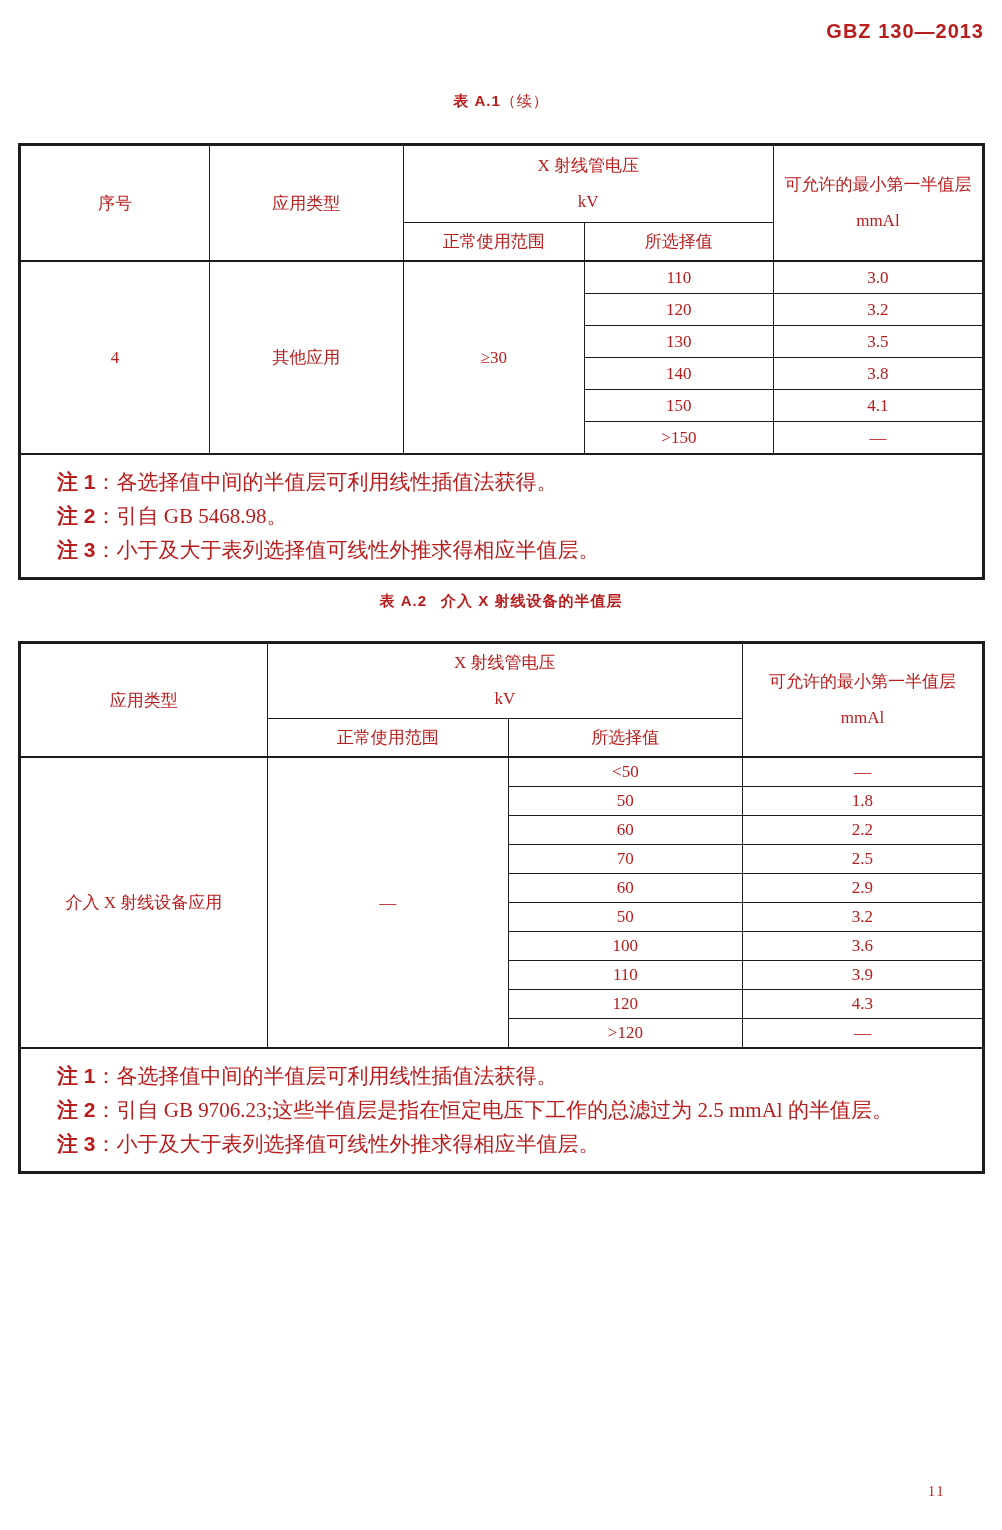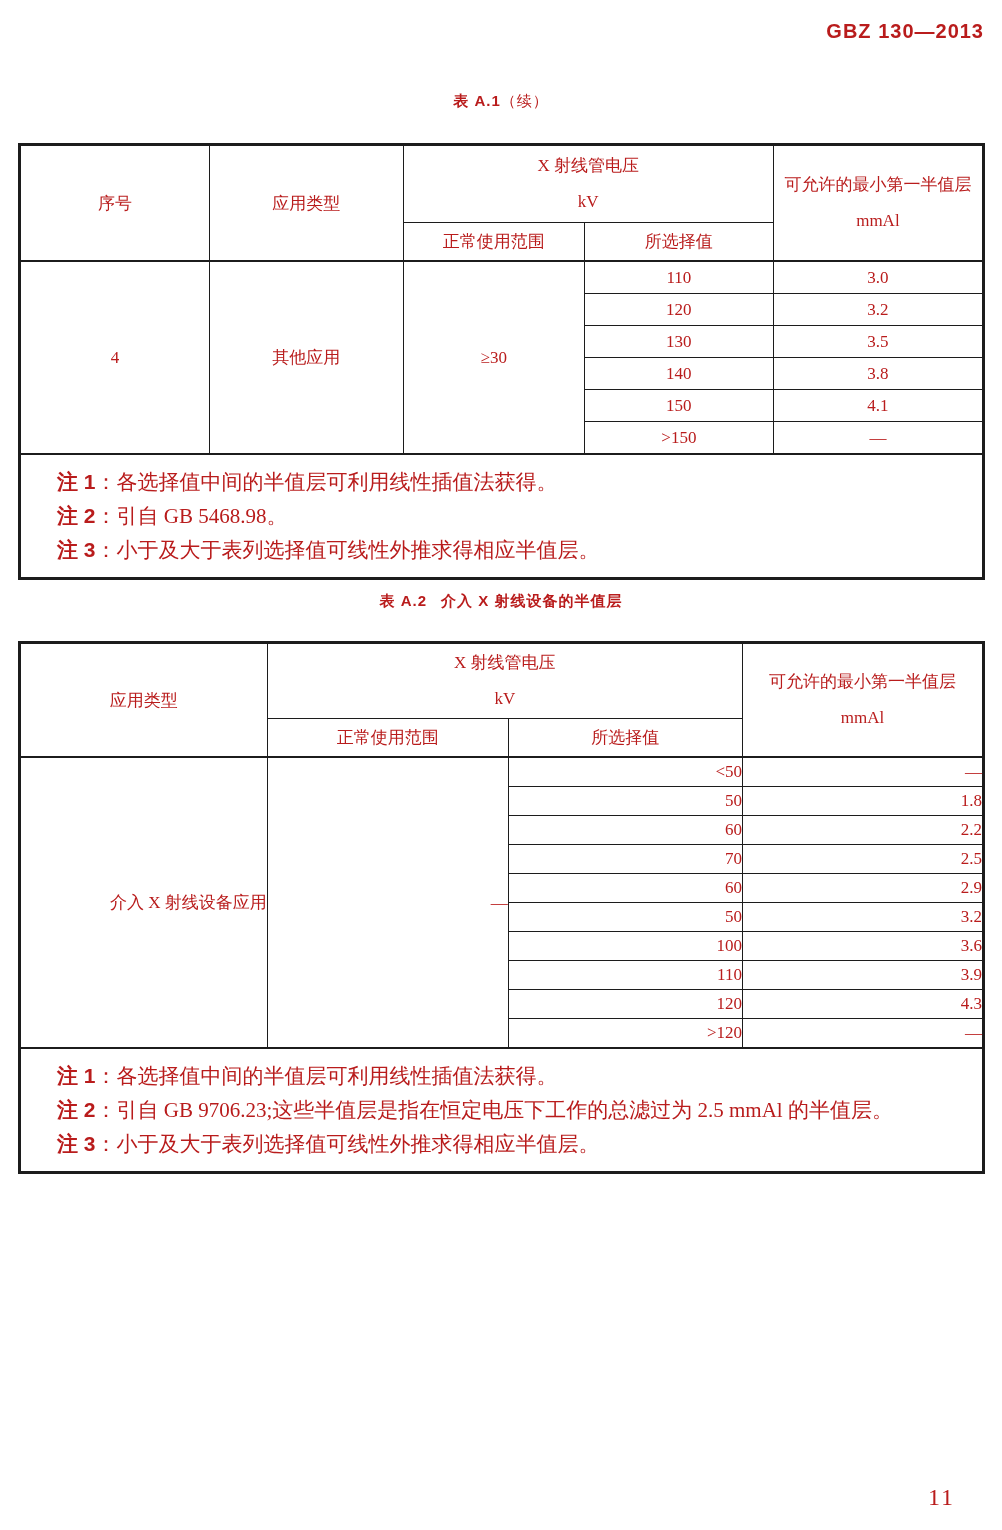--- a/index.html
+++ b/index.html
@@ -66,27 +66,27 @@
     text-align: left;
     vertical-align: middle;
     padding: 10px 18px 10px 36px;
   }
   .note-line { line-height: 34px; white-space: nowrap; font-size: 21px; }
   .note-label { font-family: "Liberation Sans", sans-serif; font-weight: bold; }
   #table-a1 tr.hdr-top td { height: 76px; }
   #table-a1 tbody.tb-body td { height: 31px; }
   #table-a1 tr.notes-row td { height: 102px; }
   #table-a2 tr.hdr-top td { height: 74px; }
-  #table-a2 tbody.tb-body td { height: 28px; text-align: right; }
+  #table-a2 tbody.tb-body td { height: 28px; }
   #table-a2 tr.notes-row td { height: 96px; }
   .page-num {
     position: absolute;
     top: 1484px;
     left: 928px;
-    font-size: 24px;
+    font-size: 14px;
     letter-spacing: 2px;
   }
 </style>
 </head>
 <body>
 
 <div class="page">
 
   <div class="std-code">GBZ 130—2013</div>
 

